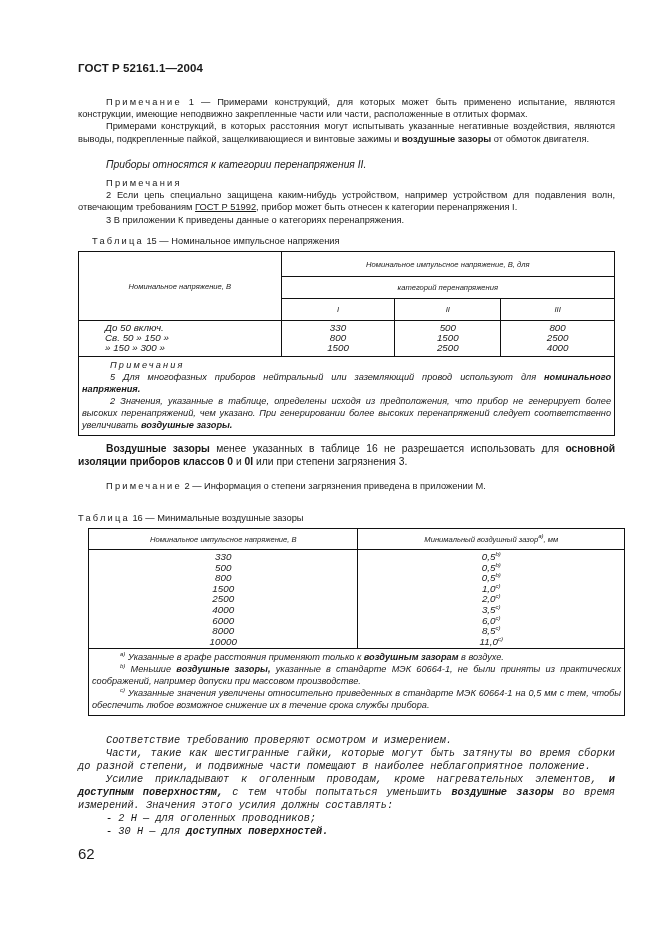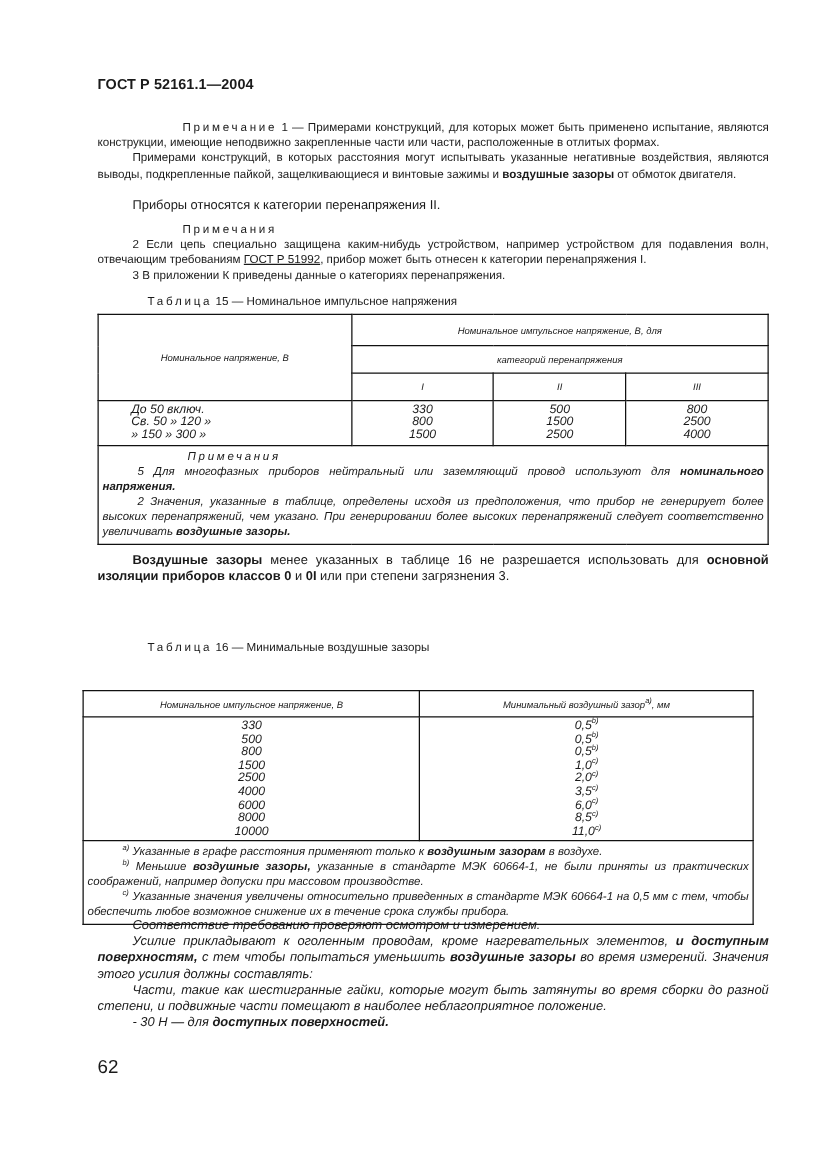--- a/index.html
+++ b/index.html
@@ -5,23 +5,23 @@
   html, body { margin: 0; padding: 0; background: #ffffff; }
   body {
     width: 661px; height: 936px; position: relative; overflow: hidden;
     font-family: "Liberation Sans", sans-serif; color: #1a1a1a;
   }
   .page { position: absolute; left: 0; top: 0; width: 661px; height: 744px; }
   .abs { position: absolute; }
   .hdr { left: 78px; top: 62px; font-size: 11.5px; font-weight: bold; letter-spacing: 0.1px; }
   .p { font-size: 9.3px; line-height: 12.2px; text-align: justify; }
   .ind { text-indent: 28px; }
-  .spaced { letter-spacing: 2.2px; margin-left: 40px; }
+  .spaced { letter-spacing: 2.2px; }
   .ps { font-size: 10.3px; line-height: 13px; }
-  .it { font-style: italic; }
+  .it { font-style: italic; font-family: Liberation Mono, monospace; }
   b { font-weight: bold; }
   .link { text-decoration: underline; margin-top: 12px; }
   .caption { font-size: 9.3px; }
   table { border-collapse: collapse; position: absolute; }
   td { border: 1.6px solid #111; padding: 0; font-style: italic; font-size: 9px; text-align: center; }
   .th td { font-size: 7.6px; }
   .vals td { font-size: 9.8px; line-height: 10px; vertical-align: top; padding-top: 2px; }
   .notes td { text-align: justify; font-size: 9.2px; line-height: 12px; padding: 2px 3px 4px 3px; }
   .sup { font-size: 6px; vertical-align: super; line-height: 0; }
   .pagenum { left: 78px; top: 845px; font-size: 15px; }
@@ -31,29 +31,29 @@
 
 <div class="page">
 
   <div class="abs hdr">ГОСТ Р 52161.1—2004</div>
 
   <div class="abs p" style="left:78px; top:96px; width:537px;">
     <div class="ind"><span class="spaced">Примечание</span><span> 1 — Примерами конструкций, для которых может быть применено испытание, являются конструкции, имеющие неподвижно закрепленные части или части, расположенные в отлитых формах.</span></div>
     <div class="ind"><span>Примерами конструкций, в которых расстояния могут испытывать указанные негативные воздействия, являются выводы, подкрепленные пайкой, защелкивающиеся и винтовые зажимы и </span><b>воздушные зазоры</b><span> от обмоток двигателя.</span></div>
   </div>
 
-  <div class="abs ps ind" style="left:78px; top:158px; width:537px;">Приборы относятся к категории перенапряжения II.</div>
+  <div class="abs ps ind" style="left:78px; top:158px; width:537px;font-style:italic;">Приборы относятся к категории перенапряжения II.</div>
 
   <div class="abs p" style="left:78px; top:177px; width:537px;">
     <div class="ind spaced">Примечания</div>
     <div class="ind"><span>2 Если цепь специально защищена каким-нибудь устройством, например устройством для подавления волн, отвечающим требованиям </span><span class="link">ГОСТ Р 51992</span><span>, прибор может быть отнесен к категории перенапряжения I.</span></div>
     <div class="ind">3 В приложении К приведены данные о категориях перенапряжения.</div>
   </div>
 
-  <div class="abs caption" style="left:78px; top:236px;text-align:center;"><span class="spaced">Таблица</span><span> 15 — Номинальное импульсное напряжения</span></div>
+  <div class="abs caption" style="left:92px; top:236px;text-align:center;"><span class="spaced">Таблица</span><span> 15 — Номинальное импульсное напряжения</span></div>
 
   <table style="left:78px; top:251px; width:537px;">
     <colgroup>
         <col style="width:203px">
         <col style="width:114px">
         <col style="width:106px">
         <col style="width:114px">
       </colgroup>
     <tbody>
         <tr class="th" style="height:25px;">
@@ -64,21 +64,21 @@
           <td colspan="3">категорий перенапряжения</td>
         </tr>
     <tr class="th" style="height:22px;">
       <td>I</td>
       <td>II</td>
       <td>III</td>
     </tr>
     <tr class="vals" style="height:36px;">
       <td style="text-align:left; padding-left:26px;">
         <div>До   50 включ.</div>
-        <div>Св.  50   »   120     »</div>
+        <div>Св.  50   »   150     »</div>
         <div>»  150   »   300     »</div>
       </td>
       <td>
         <div>330</div>
         <div>800</div>
         <div>1500</div>
       </td>
       <td>
         <div>500</div>
         <div>1500</div>
@@ -95,24 +95,25 @@
         <div class="ind spaced">Примечания</div>
         <div class="ind"><span>5 Для многофазных приборов нейтральный или заземляющий провод используют для </span><b>номинального напряжения.</b></div>
         <div class="ind"><span>2 Значения, указанные в таблице, определены исходя из предположения, что прибор не генерирует более высоких перенапряжений, чем указано. При генерировании более высоких перенапряжений следует соответственно увеличивать </span><b>воздушные зазоры.</b></div>
       </td>
     </tr>
   </tbody>
     </table>
 
   <div class="abs ps ind" style="left:78px; top:442px; width:537px; text-align:justify;"><b>Воздушные зазоры</b><span> менее указанных в таблице 16 не разрешается использовать для </span><b>основной изоляции приборов классов 0</b><span> и </span><b>0I</b><span> или при степени загрязнения 3.</span></div>
 
+  <div class="abs p ind" style="left:78px; top:480px; width:537px;"><span class="spaced">Примечание</span><span> 2 — Информация о степени загрязнения приведена в приложении М.</span></div>
 
   <div class="abs caption" style="left:78px; top:513px;"><span class="spaced">Таблица</span><span> 16 — Минимальные воздушные зазоры</span></div>
 
-  <table style="left:66px; top:528px; width:537px;margin-top:24px;">
+  <table style="left:88px; top:528px; width:537px;">
     <colgroup>
         <col style="width:270px">
         <col style="width:267px">
       </colgroup>
     <tbody>
         <tr class="th" style="height:21px;">
       <td>Номинальное импульсное напряжение, В</td>
       <td><span>Минимальный воздушный зазор</span><span class="sup">a)</span><span>, мм</span></td>
     </tr>
     <tr class="vals">
@@ -144,19 +145,20 @@
         <div class="ind"><span class="sup">a)</span> <span>Указанные в графе расстояния применяют только к </span><b>воздушным зазорам</b><span> в воздухе.</span></div>
         <div class="ind"><span class="sup">b)</span> <span>Меньшие </span><b>воздушные зазоры,</b><span> указанные в стандарте МЭК 60664-1, не были приняты из практических соображений, например допуски при массовом производстве.</span></div>
         <div class="ind"><span class="sup">c)</span> <span>Указанные значения увеличены относительно приведенных в стандарте МЭК 60664-1 на 0,5 мм с тем, чтобы обеспечить любое возможное снижение их в течение срока службы прибора.</span></div>
       </td>
     </tr>
   </tbody>
     </table>
 
   <div class="abs ps it" style="left:78px; top:734px; width:537px; text-align:justify;">
     <div class="ind">Соответствие требованию проверяют осмотром и измерением.</div>
+    <div class="ind">Части, такие как шестигранные гайки, которые могут быть затянуты во время сборки до разной степени, и подвижные части помещают в наиболее неблагоприятное положение.</div>
     <div class="ind"><span>Усилие прикладывают к оголенным проводам, кроме нагревательных элементов, </span><b>и доступным поверхностям,</b><span> с тем чтобы попытаться уменьшить </span><b>воздушные зазоры</b><span> во время измерений. Значения этого усилия должны составлять:</span></div>
-    <div class="ind">Части, такие как шестигранные гайки, которые могут быть затянуты во время сборки до разной степени, и подвижные части помещают в наиболее неблагоприятное положение.</div>
+    <div class="ind">- 2 Н — для оголенных проводников;</div>
     <div class="ind"><span>- 30 Н — для </span><b>доступных поверхностей.</b></div>
   </div>
 
   <div class="abs pagenum">62</div>
 </div>
 
 </body></html>

